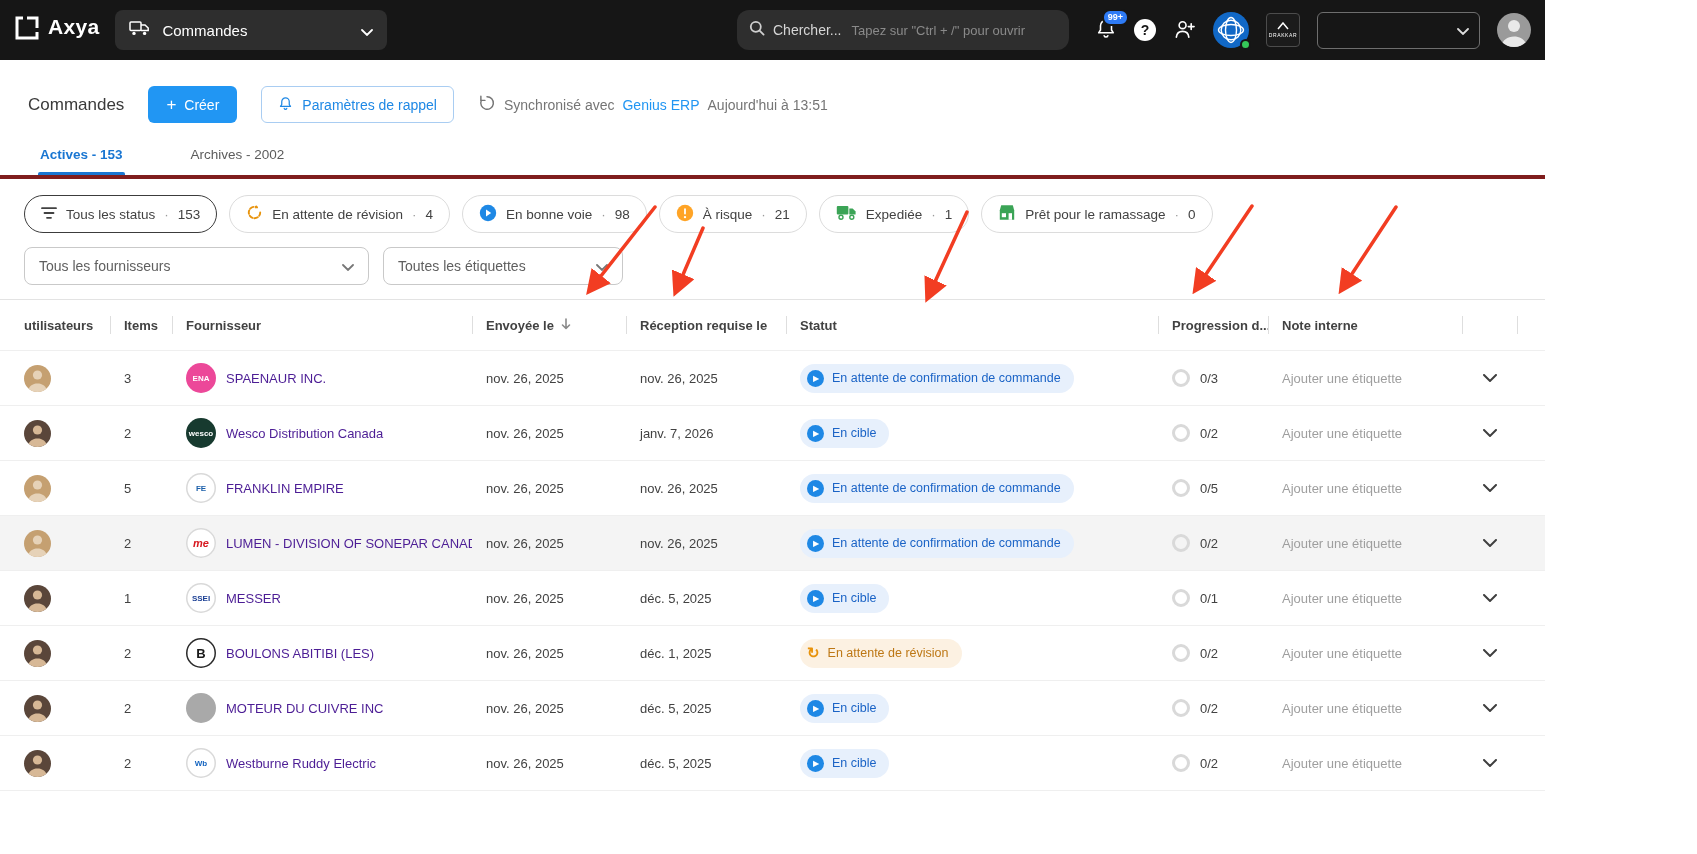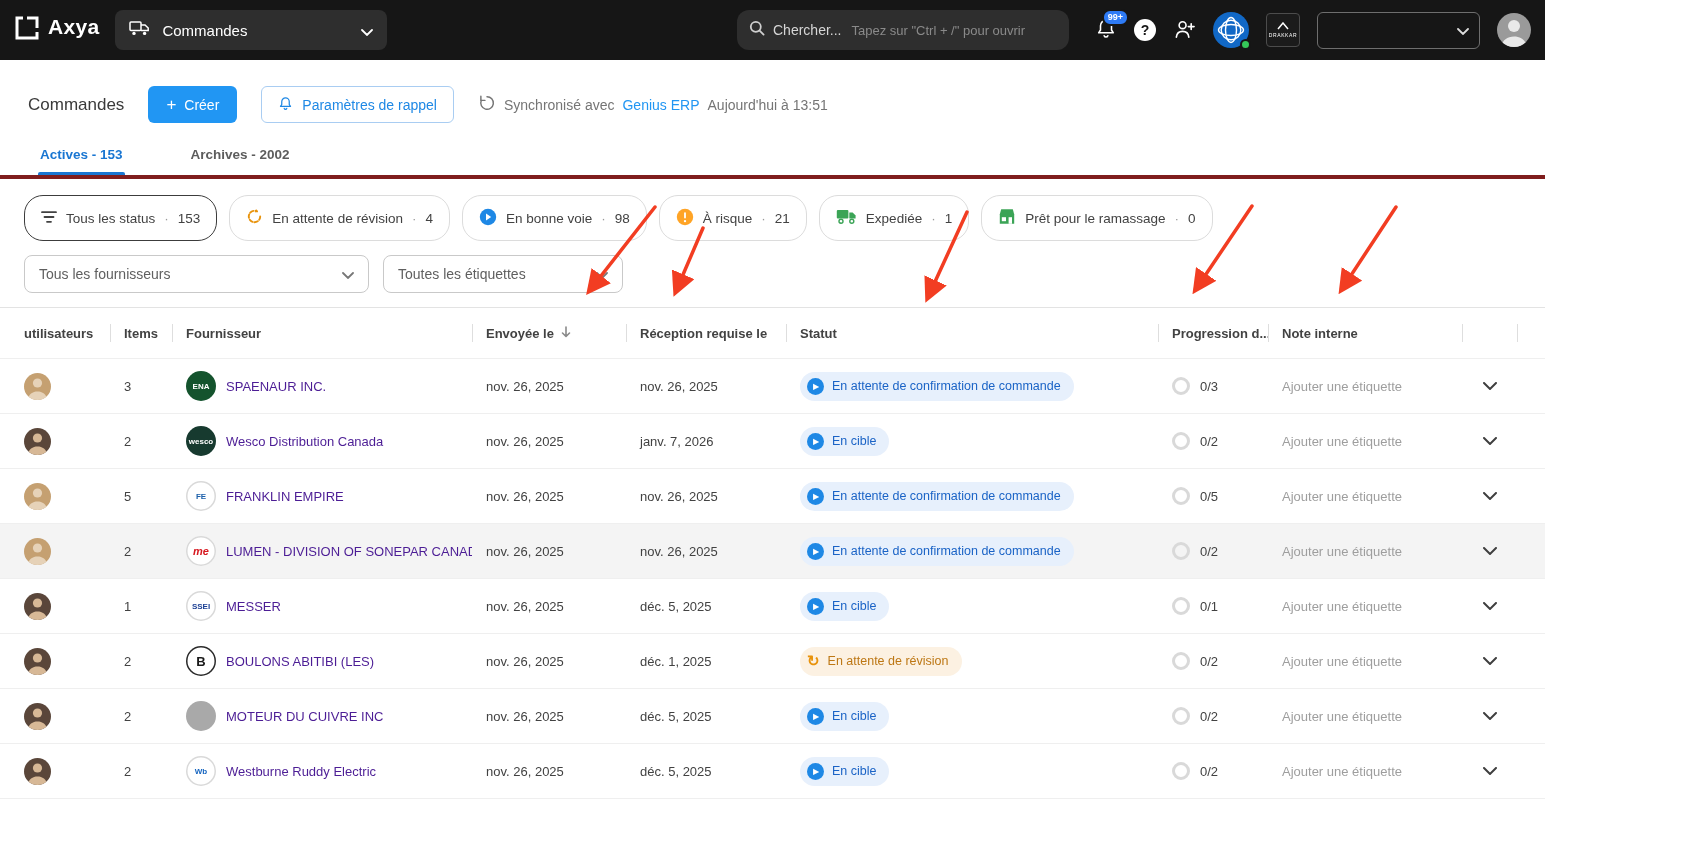--- a/index.html
+++ b/index.html
@@ -31,28 +31,28 @@
   .page-head{display:flex;align-items:center;gap:14px;padding:26px 0 0 28px}
   .page-title{font-size:17px;color:#3a3a3a;font-weight:500;margin-right:10px}
   .btn-create{background:#2196f3;color:#fff;border:none;border-radius:6px;height:37px;padding:0 18px;font-size:14px;display:flex;align-items:center;gap:8px;cursor:pointer;font-family:inherit}
   .btn-create .plus{font-size:17px;line-height:1}
   .btn-reminder{background:#fff;color:#1e88e5;border:1px solid #a9cdf2;border-radius:6px;height:37px;padding:0 16px;font-size:14px;font-weight:500;display:flex;align-items:center;gap:9px;cursor:pointer;font-family:inherit;margin-left:10px}
   .sync{display:flex;align-items:center;gap:8px;font-size:14px;color:#757575;margin-left:10px}
   .sync .lnk{color:#2196f3;cursor:pointer}
 
   
   .tabs{display:flex;gap:68px;padding:24px 0 0 40px;border-bottom:4px solid #7f1d1d}
-  .tab{font-size:13.5px;padding-bottom:13px;cursor:pointer;position:relative;color:#5c5c5c;font-weight:700}
+  .tab{font-size:13.5px;padding-bottom:13px;cursor:pointer;position:relative;color:#5c5c5c;font-weight:400}
   .tab.active{color:#1976d2;font-weight:700}
   .tab.active::after{content:"";position:absolute;left:-2px;right:-2px;bottom:0;height:3px;background:#1976d2;border-radius:2px 2px 0 0}
 
   
   .filters{padding:16px 24px 14px}
   .chips{display:flex;gap:12px}
-  .chip{height:46px;border:1px solid #dcdcdc;border-radius:19px;background:#fff;display:flex;align-items:center;gap:9px;padding:0 16px;font-size:13.5px;color:#424242;cursor:pointer;font-family:inherit;white-space:nowrap}
+  .chip{height:38px;border:1px solid #dcdcdc;border-radius:19px;background:#fff;display:flex;align-items:center;gap:9px;padding:0 16px;font-size:13.5px;color:#424242;cursor:pointer;font-family:inherit;white-space:nowrap}
   .chip.selected{border-color:#3c3c3c}
   .chip-count::before{content:"·";color:#9a9a9a;margin-right:9px}
   .dropdown-row{display:flex;gap:14px;margin-top:14px}
   .dd{height:38px;border:1px solid #c9c9c9;border-radius:8px;display:flex;align-items:center;justify-content:space-between;padding:0 14px;font-size:14px;color:#5f5f5f;cursor:pointer;background:#fff;font-family:inherit}
   .dd1{width:345px}.dd2{width:240px}
 
   
   .table{border-top:1px solid #e3e3e3;border-bottom:1px solid #efefef}
   .thead,.trow{display:grid;grid-template-columns:110px 62px 300px 154px 160px 372px 110px 194px 56px 1fr;align-items:center}
   .thead{height:50px;font-size:13px;font-weight:bold;color:#424242}
@@ -338,21 +338,21 @@
       <div class="cell c-users">
           <span class="avatar light">
             <svg width="27" height="27" viewBox="0 0 27 27">
               <circle cx="13.5" cy="10" r="4.6" fill="#e6d2b8"></circle>
               <path d="M3.5 27c1-6 5.2-8.6 10-8.6s9 2.6 10 8.6z" fill="#e6d2b8"></path>
             </svg>
           </span>
         </div>
       <div class="cell">3</div>
       <div class="cell">
-          <span class="slogo" style="background: #14532d; color: rgb(255, 255, 255);">ENA</span>
+          <span class="slogo" style="background: #ec4899; color: rgb(255, 255, 255);">ENA</span>
           <span class="sname">SPAENAUR INC.</span>
         </div>
       <div class="cell">nov. 26, 2025</div>
       <div class="cell">nov. 26, 2025</div>
       <div class="cell">
           <span class="pill pill-blue">
             <span class="pic play">▶</span>
             <span>En attente de confirmation de commande</span>
           </span>
         </div>

